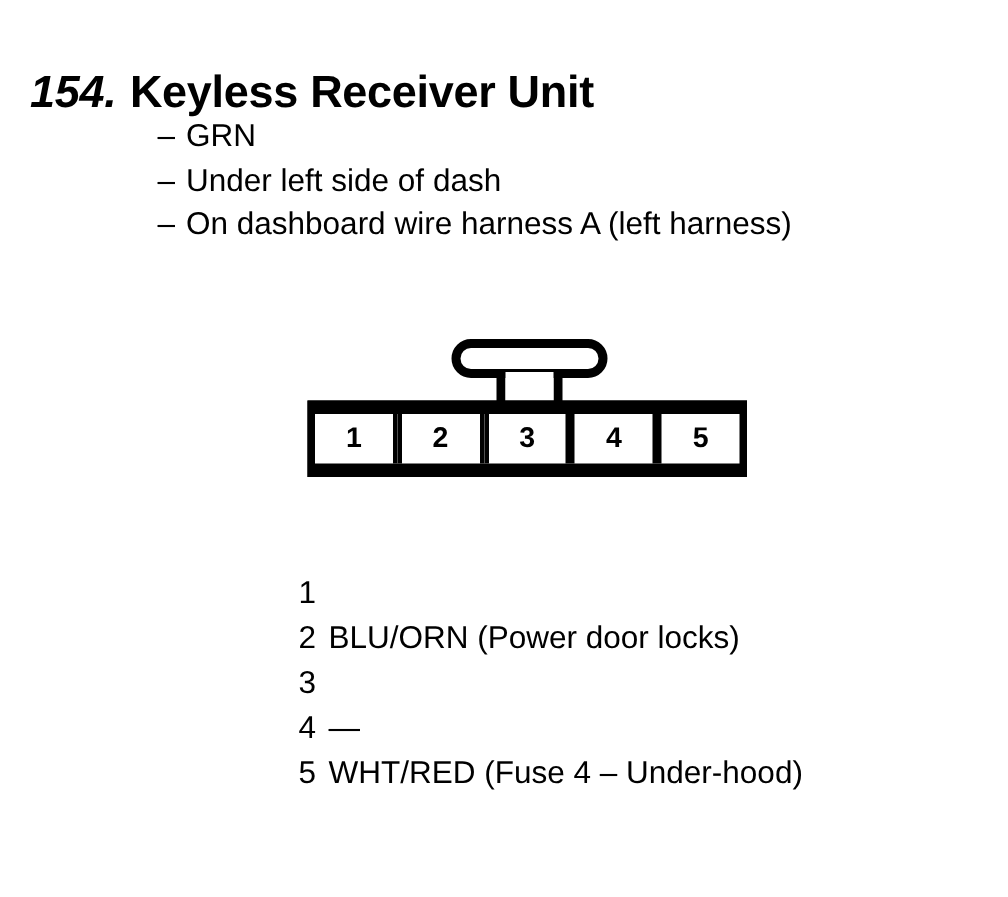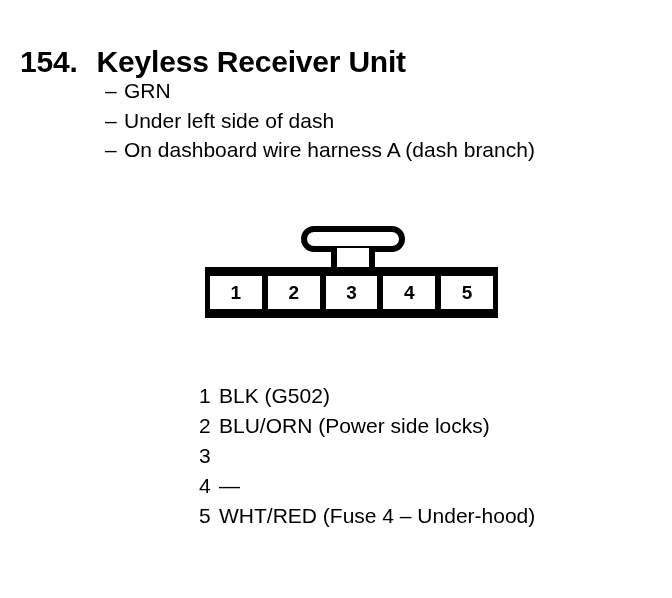--- a/index.html
+++ b/index.html
@@ -22,21 +22,21 @@
   #page-title {
     position: absolute;
     left: 20px;
     top: 25px;
     font-size: 30px;
     line-height: 34px;
     font-weight: bold;
     letter-spacing: -0.2px;
     white-space: nowrap;
   }
-  #page-title .num { margin-right: 19px; }
+  #page-title .num { margin-right: 9px; font-style: italic; }
 
   
   #description-list {
     position: absolute;
     left: 105px;
     top: 76px;
     list-style: none;
     margin: 0;
     padding: 0;
     font-size: 21px;
@@ -154,21 +154,21 @@
   <li>
     <span class="dash">–</span>
     <span>GRN</span>
   </li>
   <li>
     <span class="dash">–</span>
     <span>Under left side of dash</span>
   </li>
   <li>
     <span class="dash">–</span>
-    <span>On dashboard wire harness A (dash branch)</span>
+    <span>On dashboard wire harness A (left harness)</span>
   </li>
 </ul>
 
 <div id="connector-diagram">
 
   <div id="connector-latch"></div>
   <div class="latch-leg" id="latch-leg-left"></div>
   <div class="latch-leg" id="latch-leg-right"></div>
   <div id="latch-gap"></div>
 
@@ -188,25 +188,24 @@
     <div class="connector-cell">
       <span>5</span>
     </div>
   </div>
 
 </div>
 
 <div id="pin-legend">
   <div class="pin-row">
     <span class="pin-number">1</span>
-    <span class="pin-label">BLK (G502)</span>
   </div>
   <div class="pin-row">
     <span class="pin-number">2</span>
-    <span class="pin-label">BLU/ORN (Power side locks)</span>
+    <span class="pin-label">BLU/ORN (Power door locks)</span>
   </div>
   <div class="pin-row">
     <span class="pin-number">3</span>
   </div>
   <div class="pin-row">
     <span class="pin-number">4</span>
     <span class="pin-label">—</span>
   </div>
   <div class="pin-row">
     <span class="pin-number">5</span>

